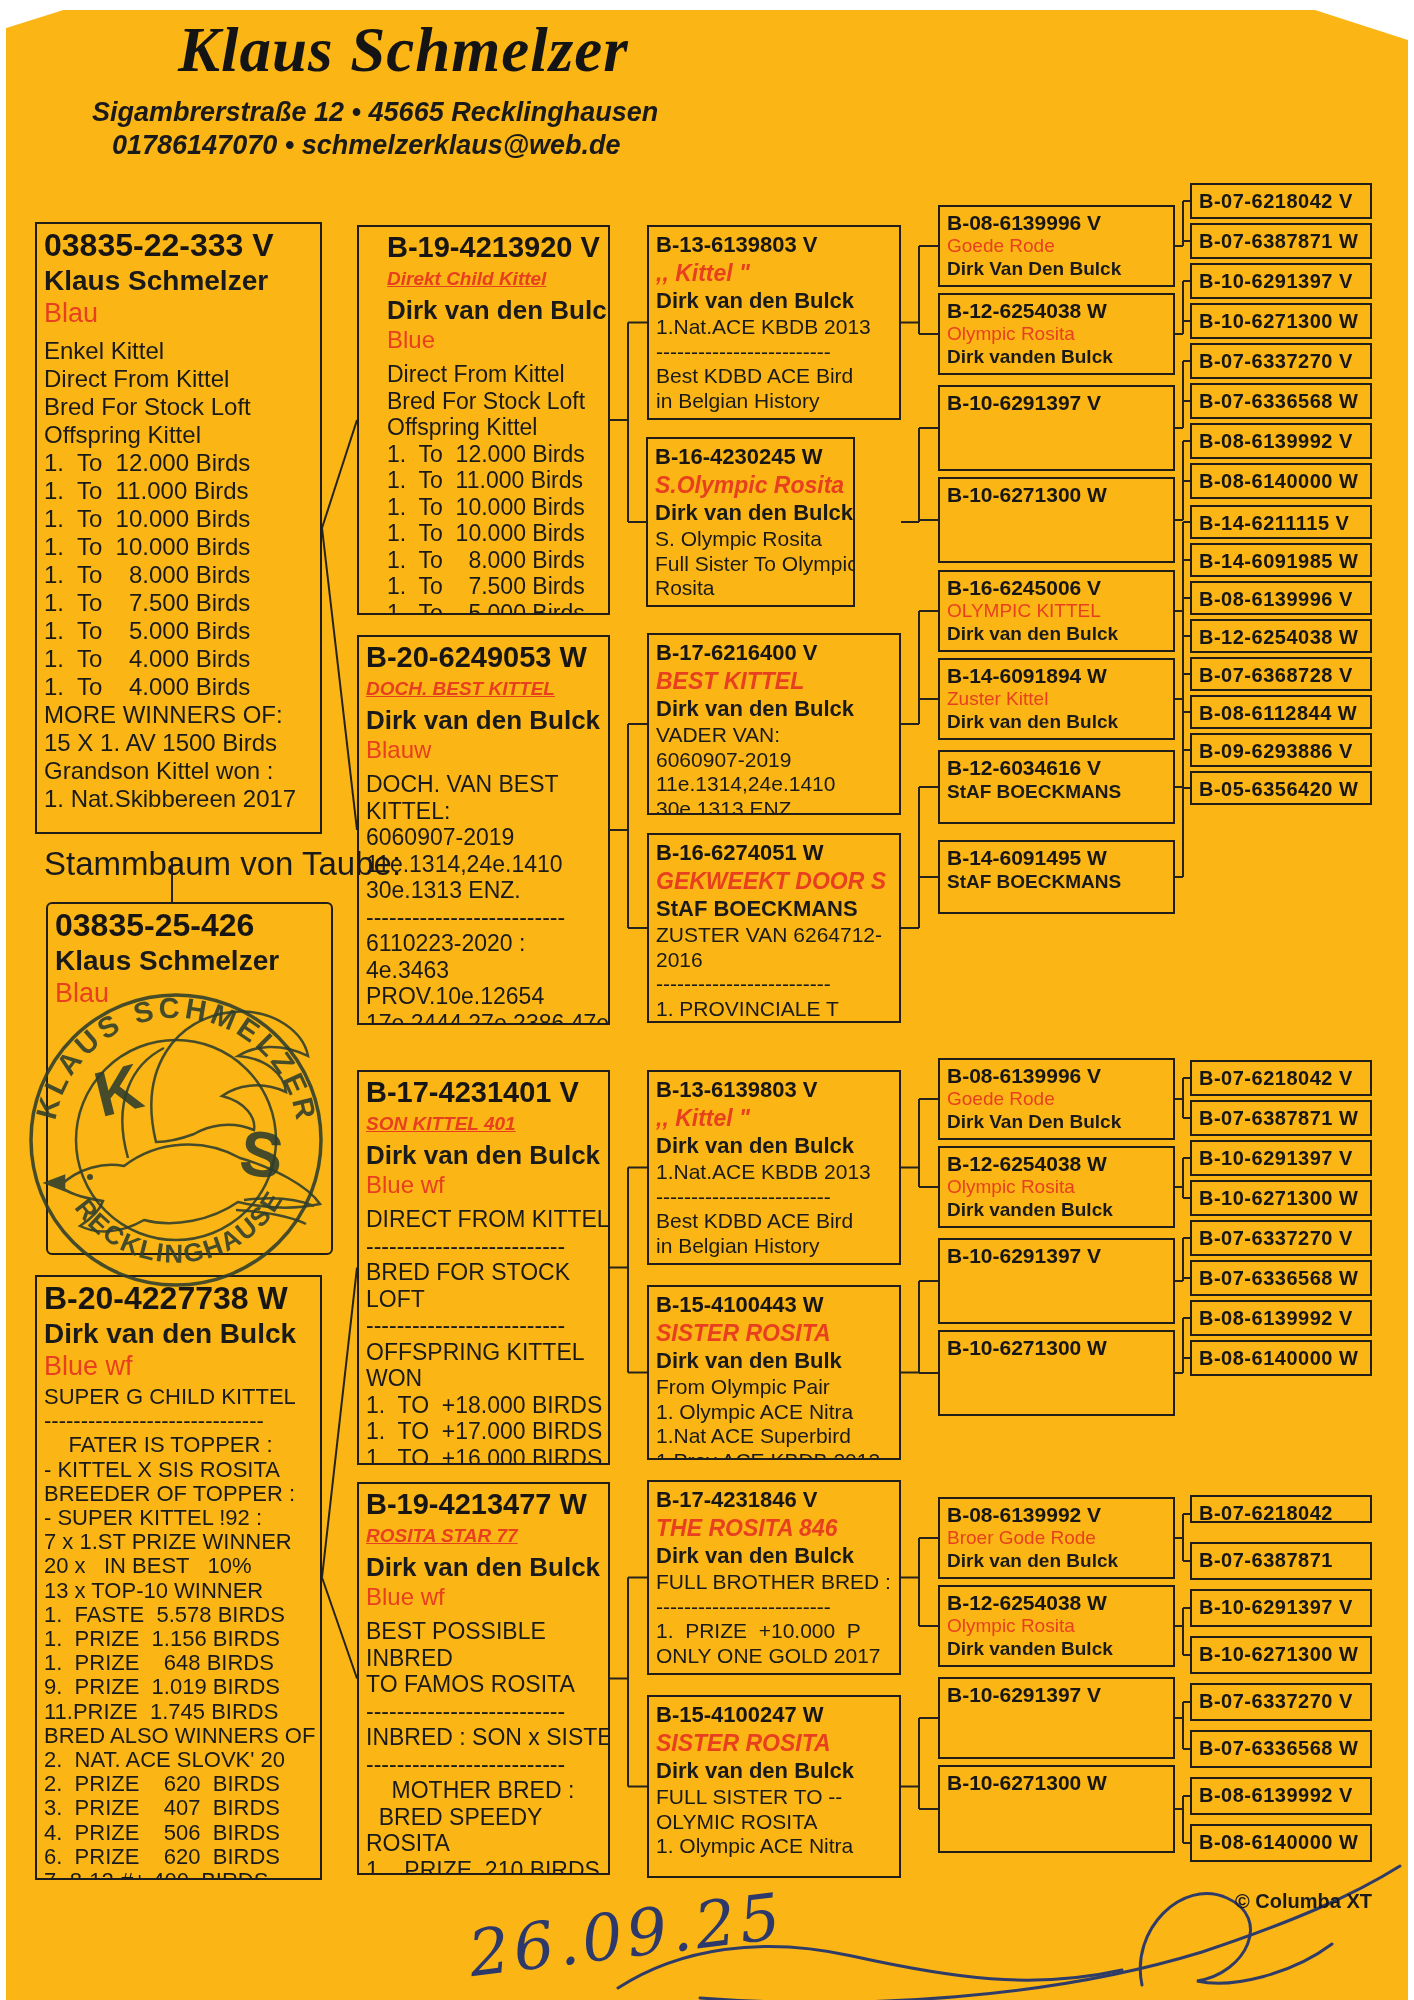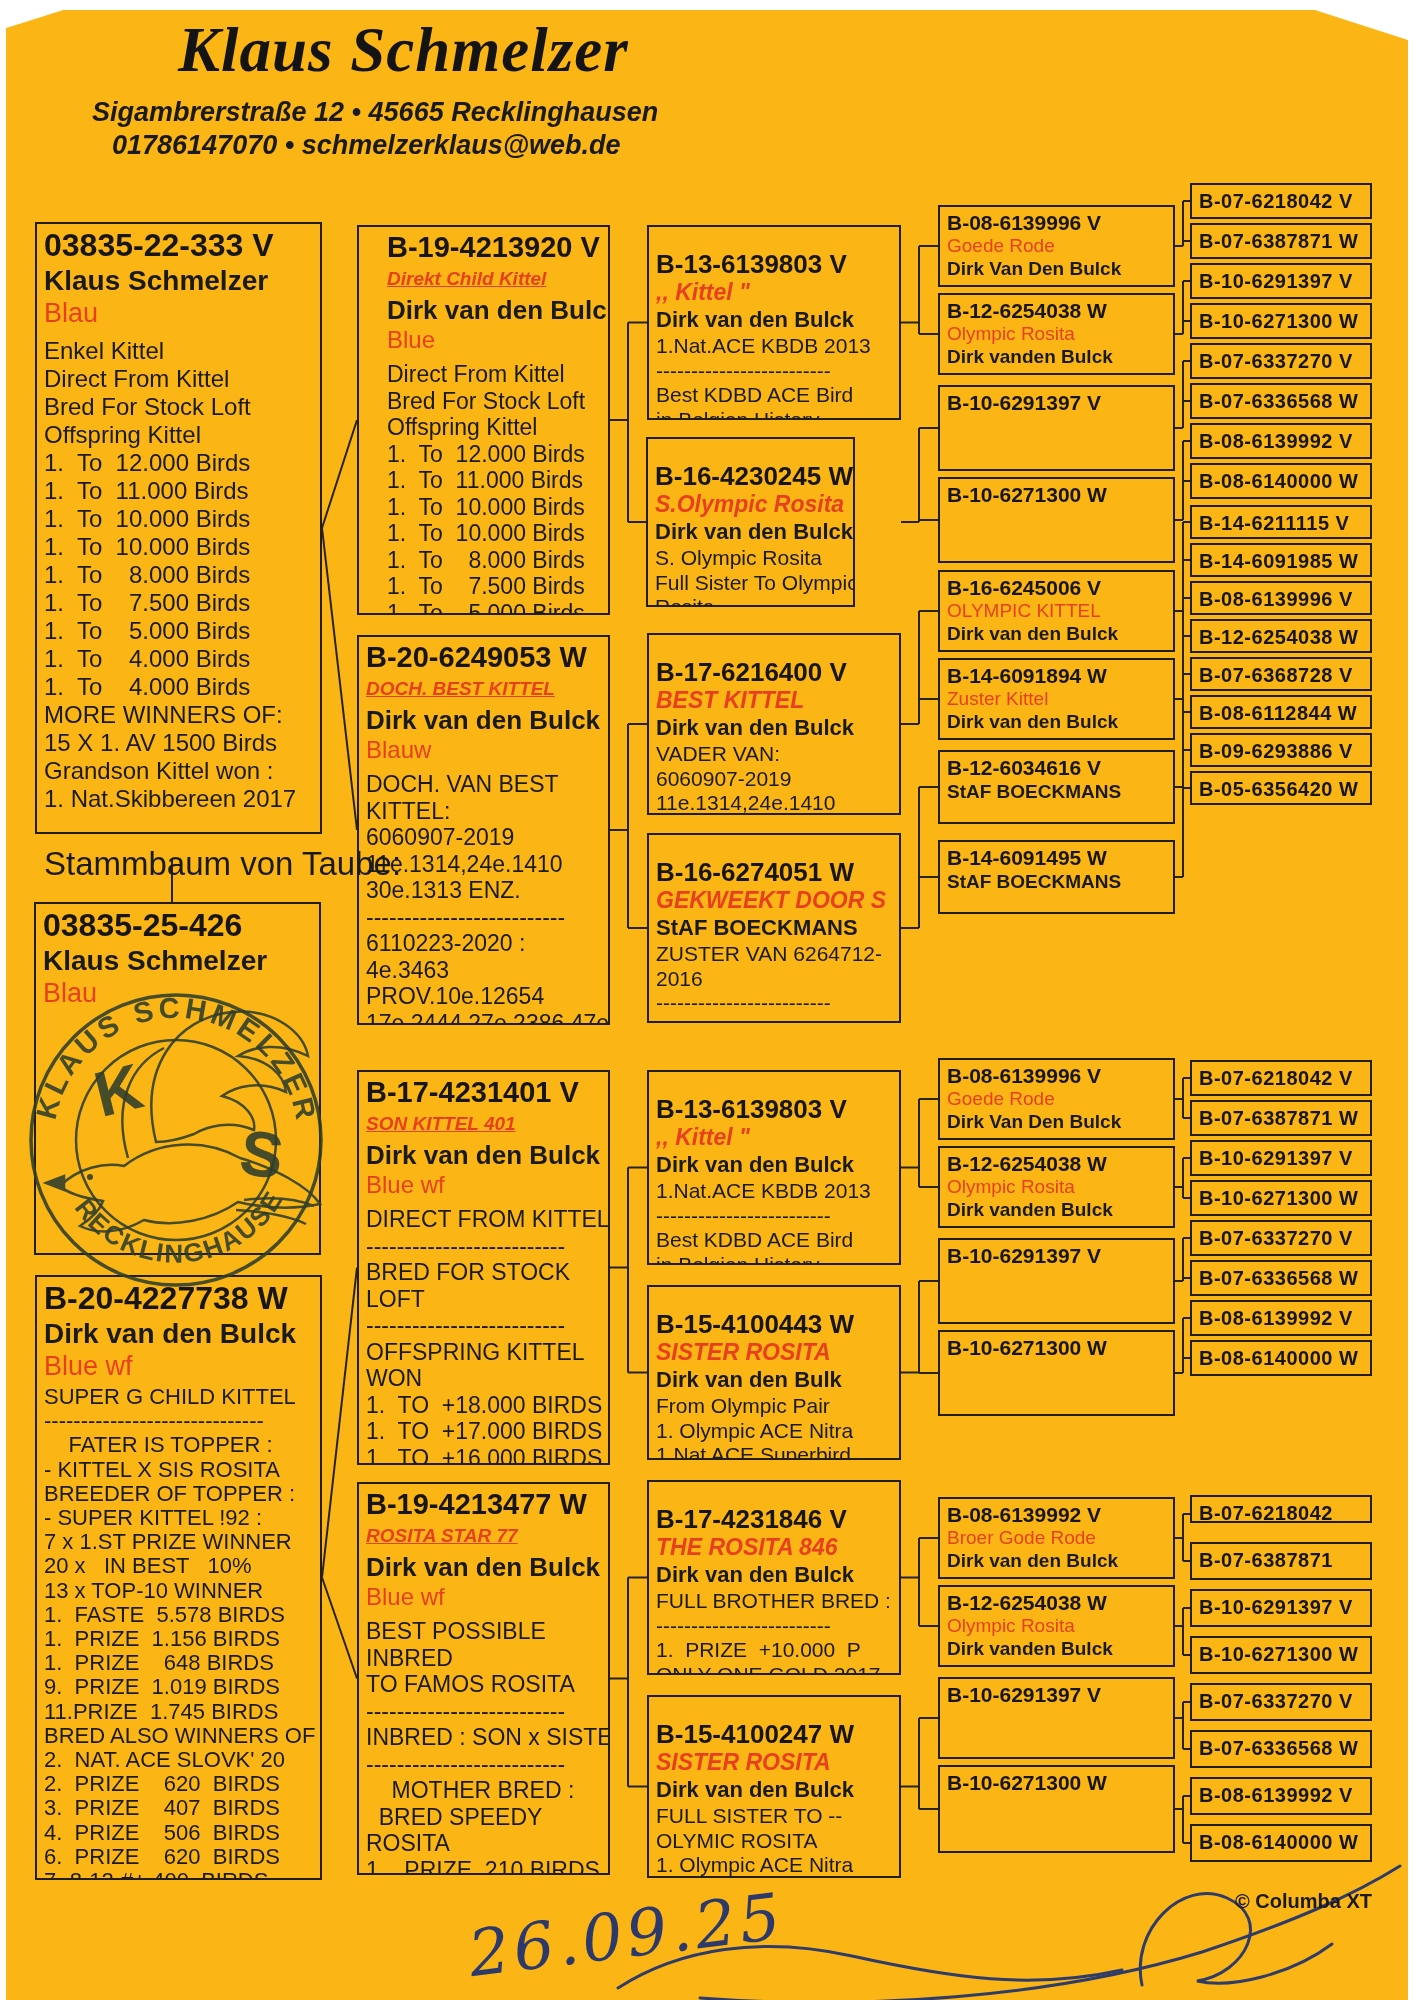--- a/index.html
+++ b/index.html
@@ -33,21 +33,21 @@
   .c1 .bodyline{font-size:24px;line-height:28px;}
   .c1.dense .bodyline{font-size:22px;line-height:24.2px;}
   .c1.dense .colorline{margin-bottom:4px;}
 
   .c2 .ring{font-size:29px;line-height:34px;}
   .c2 .title{font-size:19px;line-height:30px;text-decoration:underline;}
   .c2 .owner{font-size:26px;line-height:32px;}
   .c2 .colorline{font-size:24px;line-height:28px;margin-bottom:7px;}
   .c2 .bodyline{font-size:23px;line-height:26.5px;}
 
-  .c3 .ring{font-size:26px;line-height:30px;margin-top:19px;}
+  .c3 .ring{font-size:22px;line-height:30px;}
   .c3 .title{font-size:23px;line-height:27px;}
   .c3 .owner{font-size:22px;line-height:28px;}
   .c3 .bodyline{font-size:21px;line-height:24.5px;}
 
   .c4 .ring{font-size:21px;line-height:25px;}
   .c4 .title{font-size:19px;line-height:22px;color:#E8401F;font-weight:400;font-style:normal;}
   .c4 .owner{font-size:19px;line-height:23px;}
 
   .c5 .ring{font-size:20px;line-height:27px;font-weight:700;letter-spacing:0.5px;}
 
@@ -204,21 +204,21 @@
       <div class="bodyline">1.  To    8.000 Birds</div>
       <div class="bodyline">1.  To    7.500 Birds</div>
       <div class="bodyline">1.  To    5.000 Birds</div>
       <div class="bodyline">1.  To    4.000 Birds</div>
       <div class="bodyline">1.  To    4.000 Birds</div>
       <div class="bodyline">MORE WINNERS OF:</div>
       <div class="bodyline">15 X 1. AV 1500 Birds</div>
       <div class="bodyline">Grandson Kittel won :</div>
       <div class="bodyline">1. Nat.Skibbereen 2017</div>
     </div>
-    <div class="box c1" style="left: 34px; top: 902px; width: 287px; height: 353px;">
+    <div class="box c1" style="left: 46px; top: 902px; width: 287px; height: 353px; border-radius: 6px;">
       <div class="ring">03835-25-426</div>
       <div class="owner">Klaus Schmelzer</div>
       <div class="colorline">Blau</div>
     </div>
     <div class="box c1 dense" style="left: 35px; top: 1275px; width: 287px; height: 605px;">
       <div class="ring">B-20-4227738 W</div>
       <div class="owner">Dirk van den Bulck</div>
       <div class="colorline">Blue wf</div>
       <div class="bodyline">SUPER G CHILD KITTEL</div>
       <div class="bodyline">------------------------------</div>

